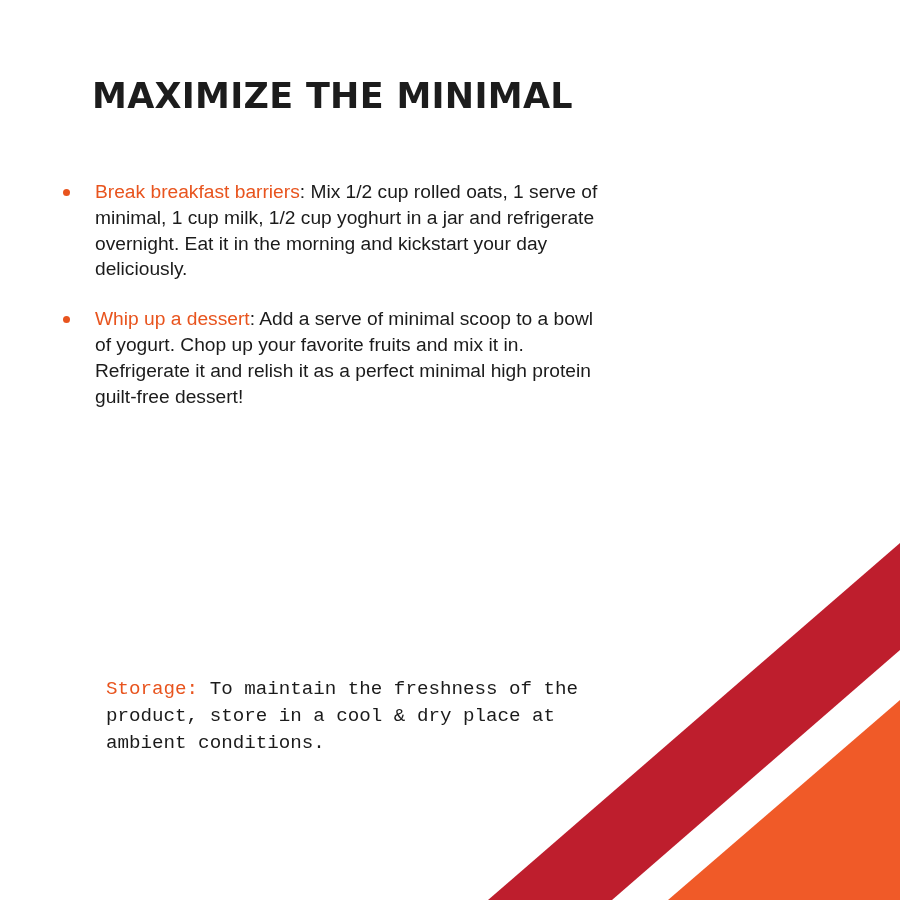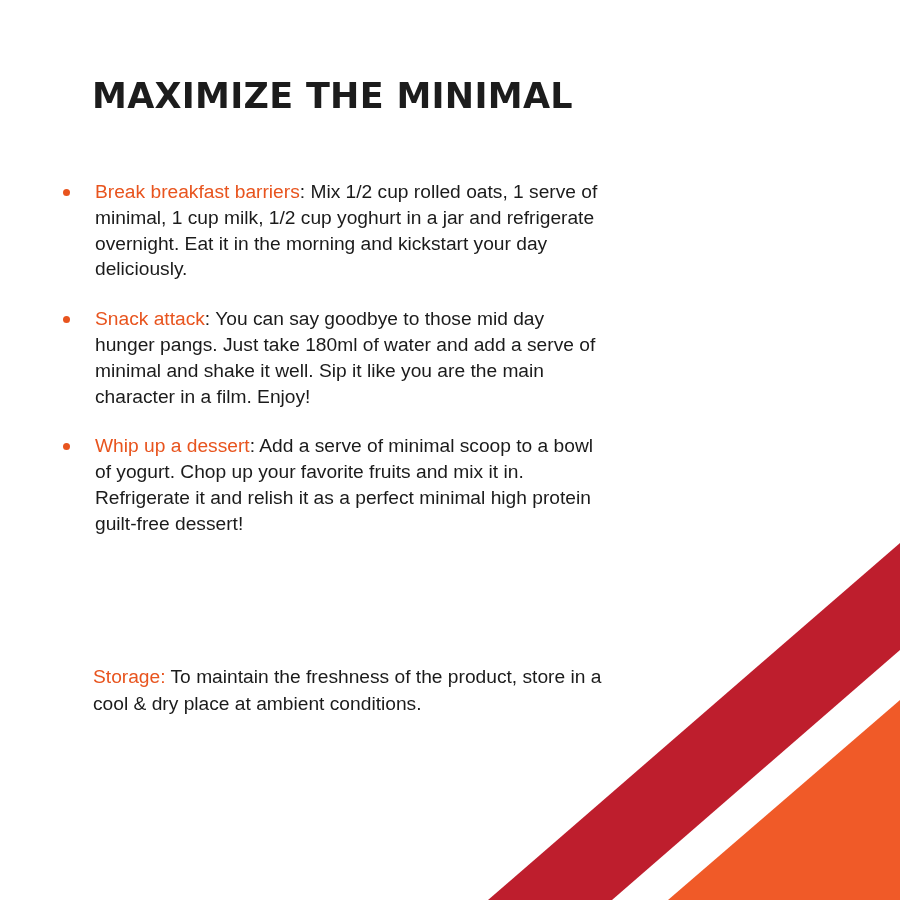--- a/index.html
+++ b/index.html
@@ -55,21 +55,22 @@
     }
     .tip-title { color: #e8541e; }
     .tip-colon { color: #1b1b1b; }
     .storage {
       position: absolute;
       left: 90px;
       top: 660px;
       width: 520px;
       font-size: 19.2px;
       line-height: 27px;
-      margin: 3px;
+      margin: 16px;
+      font-family: Liberation Mono, monospace;
     }
     .storage-label { color: #e8541e; }
     .stripes {
       position: absolute;
       left: 0;
       top: 0;
       width: 900px;
       height: 900px;
       pointer-events: none;
     }
@@ -79,24 +80,20 @@
 
 <h1 class="heading">MAXIMIZE THE MINIMAL</h1>
 
 <ul class="tips">
   <li class="tip">
     <span class="tip-bullet"></span>
     <span class="tip-title">Break breakfast barriers</span><span class="tip-colon">:</span><span class="tip-text"> Mix 1/2 cup rolled oats, 1 serve of minimal, 1 cup milk, 1/2 cup yoghurt in a jar and refrigerate overnight. Eat it in the morning and kickstart your day deliciously.</span>
   </li>
   <li class="tip">
     <span class="tip-bullet"></span>
-    <span class="tip-title">Snack attack</span><span class="tip-colon">:</span><span class="tip-text"> You can say goodbye to those mid day hunger pangs. Just take 180ml of water and add a serve of minimal and shake it well. Sip it like you are the main character in a film. Enjoy!</span>
-  </li>
-  <li class="tip">
-    <span class="tip-bullet"></span>
     <span class="tip-title">Whip up a dessert</span><span class="tip-colon">:</span><span class="tip-text"> Add a serve of minimal scoop to a bowl of yogurt. Chop up your favorite fruits and mix it in. Refrigerate it and relish it as a perfect minimal high protein guilt-free dessert!</span>
   </li>
 </ul>
 
 <p class="storage">
   <span class="storage-label">Storage:</span><span class="storage-text"> To maintain the freshness of the product, store in a cool &amp; dry place at ambient conditions.</span>
 </p>
 
 <svg class="stripes" viewBox="0 0 900 900" xmlns="http://www.w3.org/2000/svg">
   <polygon points="900,543 900,650 612,900 488,900" fill="#be1e2d"></polygon>

